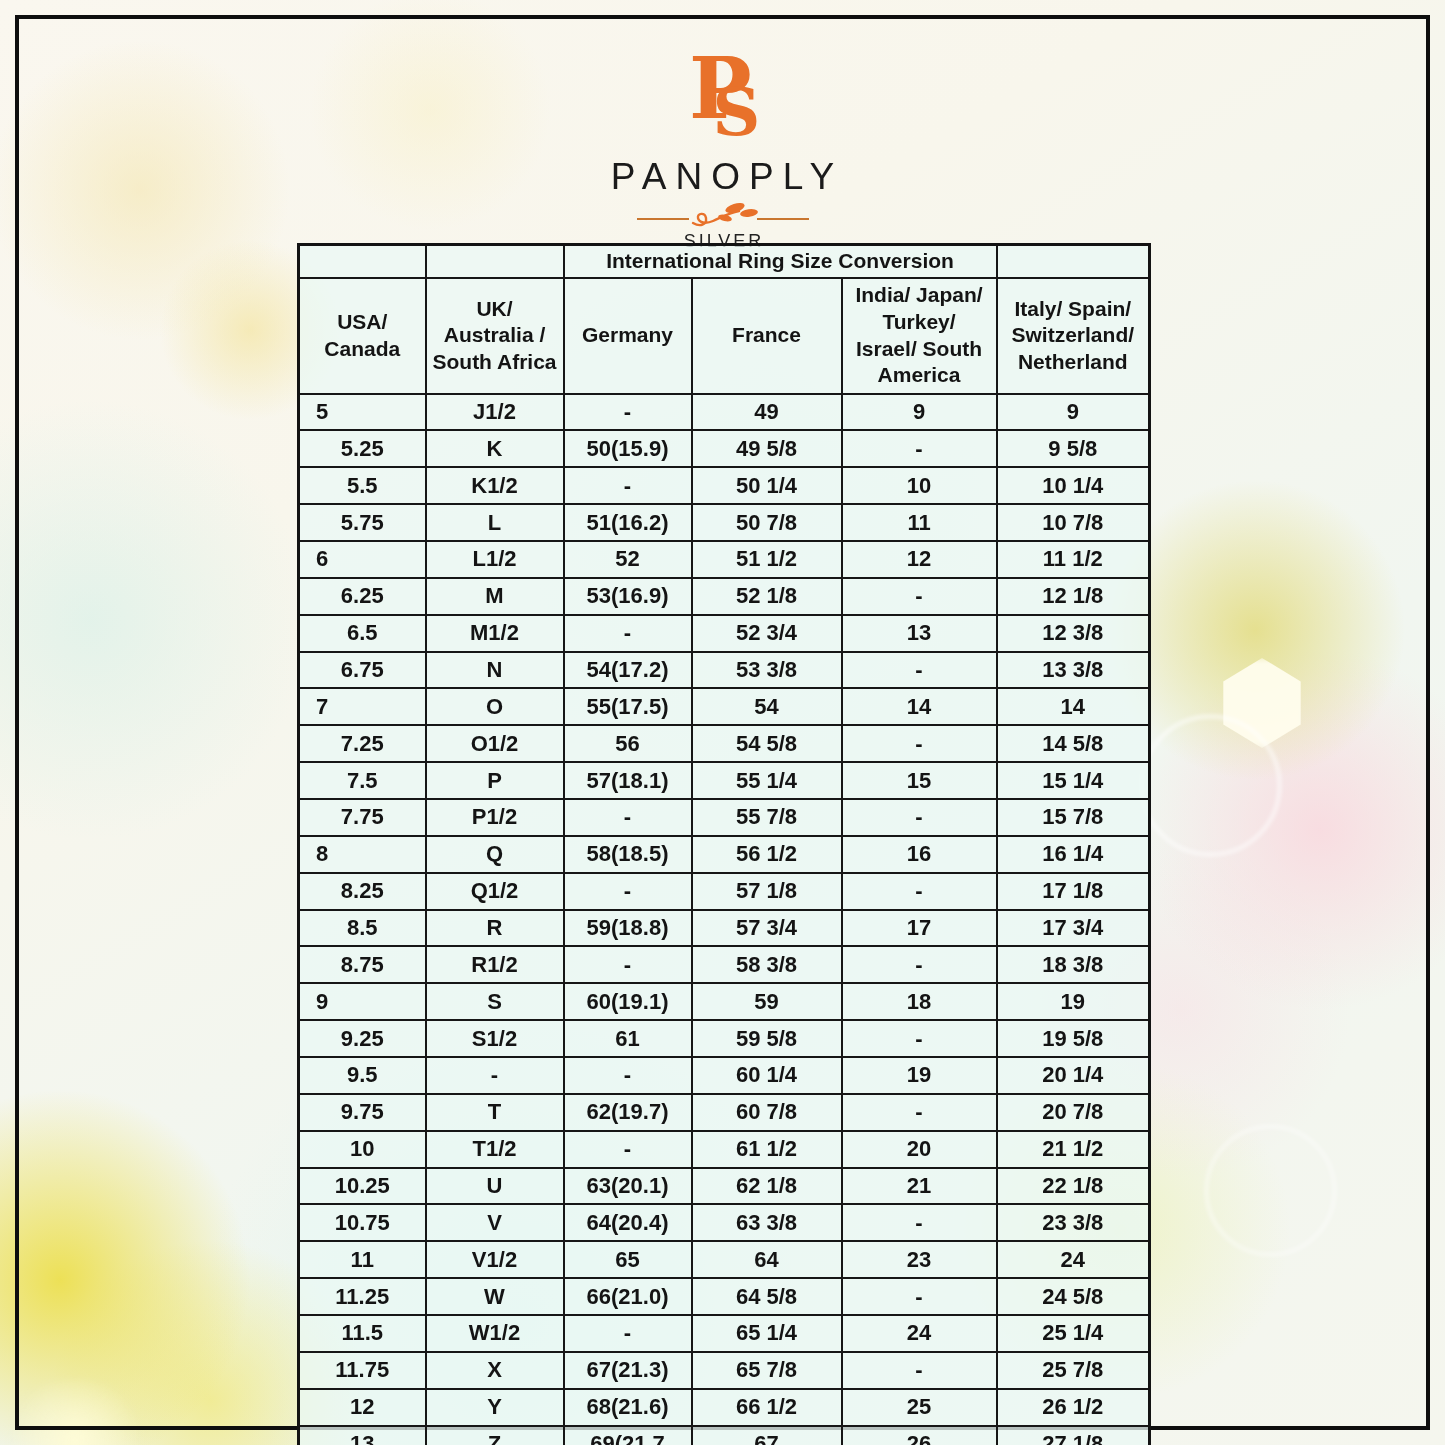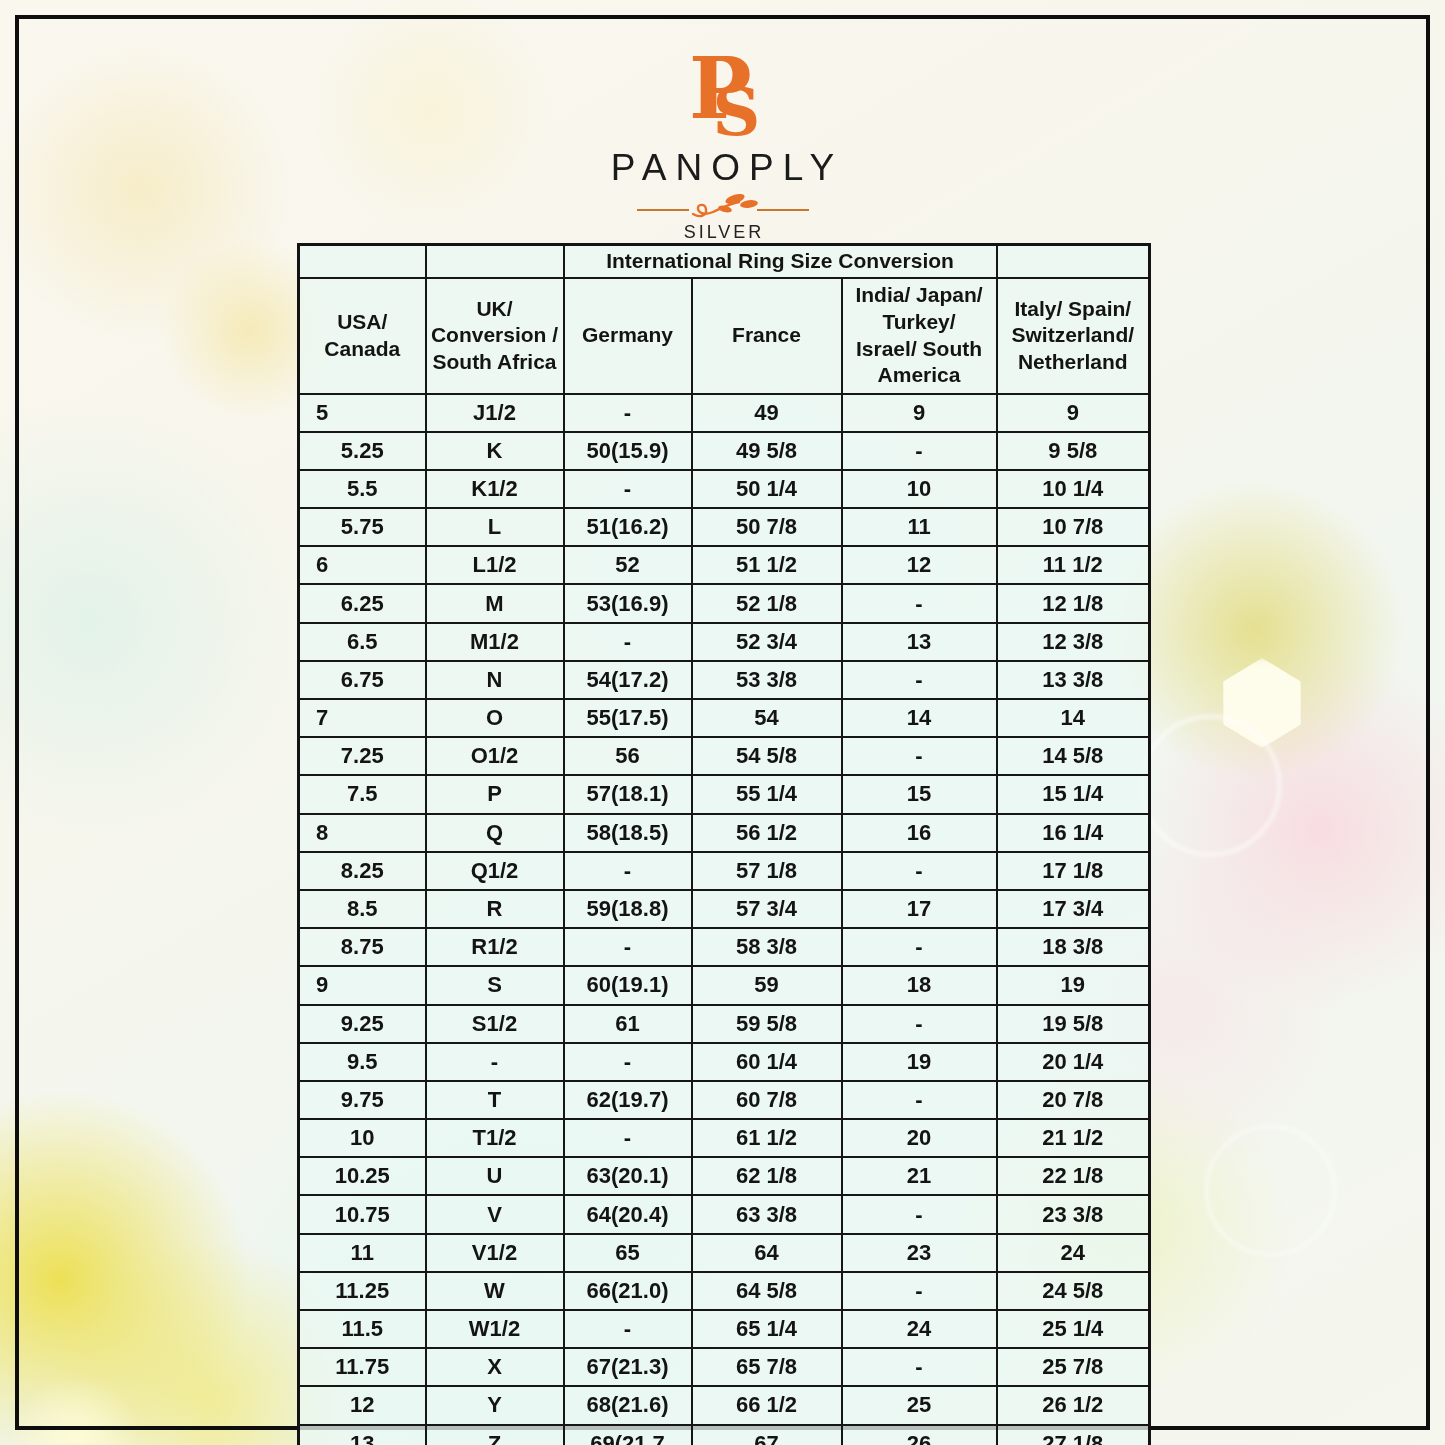--- a/index.html
+++ b/index.html
@@ -33,21 +33,21 @@
          border:3px solid rgba(255,255,255,0.6);filter:blur(2px);}
   .glow1{left:0px;top:1380px;width:150px;height:120px;border-radius:50%;
          background:radial-gradient(circle,rgba(255,252,215,0.95),rgba(255,252,215,0) 70%);filter:blur(4px);}
 
   .frame{position:absolute;left:15px;top:15px;right:15px;bottom:15px;
          border:4px solid #0e0e0e;z-index:5;pointer-events:none;}
 
   .brand{position:absolute;top:46px;left:0;width:100%;text-align:center;z-index:6;}
   .monogram{width:72px;height:94px;display:block;margin:0 auto;}
   .brand-name{font-size:37px;letter-spacing:9px;text-indent:9px;color:#1b1b1b;
-              margin-top:7px;font-weight:400;}
+              margin-top:16px;font-weight:400;}
   .leaf-divider{width:172px;height:28px;display:block;margin:4px auto 0 auto;}
   .brand-sub{font-size:18px;letter-spacing:3px;text-indent:3px;color:#222;margin-top:1px;}
 
   table.size-table{
     position:absolute;left:297px;top:243px;width:851px;height:1222px;z-index:6;
     border-collapse:collapse;table-layout:fixed;color:#141414;
     border:3px solid #131313;
   }
   .size-table td,.size-table th{
     border:2px solid #161616;background:rgba(234,249,244,0.76);
@@ -102,21 +102,21 @@
       <tr class="title-row">
         <td></td>
         <td></td>
         <td class="title-cell" colspan="3">International Ring Size Conversion</td>
         <td></td>
       </tr>
       <tr class="header-row">
         <th>USA/
 Canada</th>
         <th>UK/
-Conversion /
+Australia /
 South Africa</th>
         <th>Germany</th>
         <th>France</th>
         <th>India/ Japan/
 Turkey/
 Israel/ South
 America</th>
         <th>Italy/ Spain/
 Switzerland/
 Netherland</th>
@@ -205,20 +205,28 @@
         </tr>
         <tr>
           <td>7.5</td>
           <td>P</td>
           <td>57(18.1)</td>
           <td>55 1/4</td>
           <td>15</td>
           <td>15 1/4</td>
         </tr>
         <tr>
+          <td>7.75</td>
+          <td>P1/2</td>
+          <td>-</td>
+          <td>55 7/8</td>
+          <td>-</td>
+          <td>15 7/8</td>
+        </tr>
+        <tr>
           <td class="shift-left">8</td>
           <td>Q</td>
           <td>58(18.5)</td>
           <td>56 1/2</td>
           <td>16</td>
           <td>16 1/4</td>
         </tr>
         <tr>
           <td>8.25</td>
           <td>Q1/2</td>

